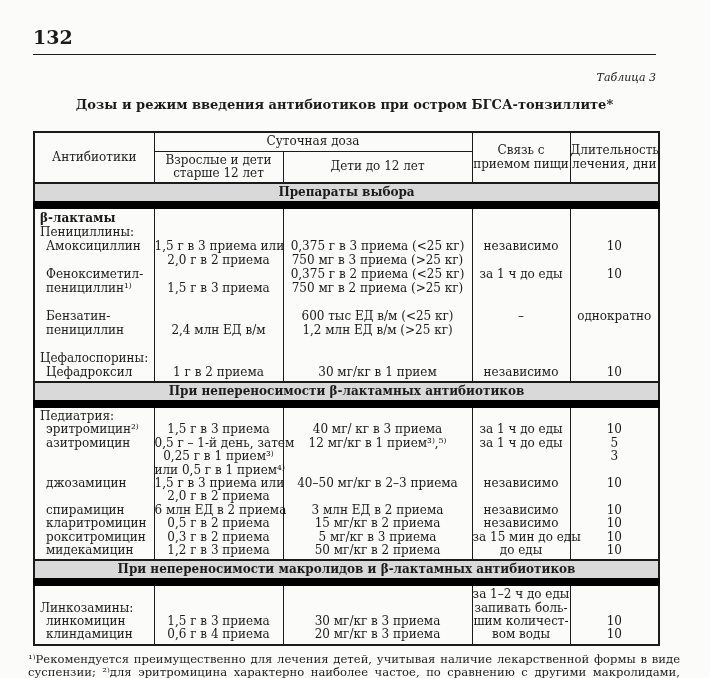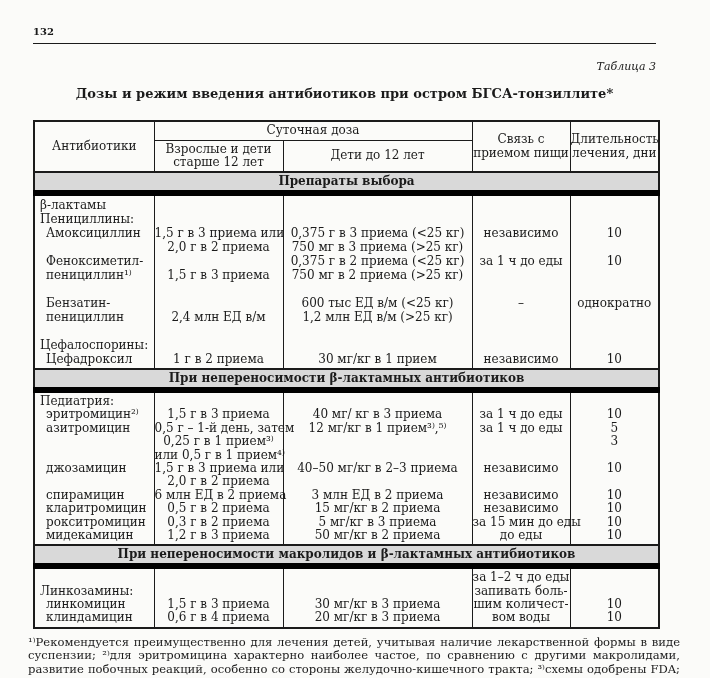--- a/index.html
+++ b/index.html
@@ -6,47 +6,47 @@
   body{
     width:710px;height:678px;overflow:hidden;
     background:#fbfbf9;color:#1b1b1b;
     font-family:"DejaVu Serif","Liberation Serif",serif;
   }
   .page{padding:26px 0 0 33px;width:644px;}
 
   
   .running-head{
     width:623px;display:flex;justify-content:space-between;align-items:center;
-    font-weight:bold;font-size:10px;
+    font-weight:bold;font-size:19px;
     border-bottom:1.5px solid #1b1b1b;padding-bottom:6px;
   }
 
   .caption{width:623px;text-align:right;font-style:italic;font-size:11px;margin-top:16px;}
   .title{width:623px;text-align:center;font-weight:bold;font-size:13px;margin-top:13px;margin-bottom:19px;}
 
   
   table.tbl{
     border-collapse:collapse;table-layout:fixed;width:625px;
     font-size:12px;border:2px solid #1b1b1b;
   }
   table.tbl td{border:1px solid #1b1b1b;padding:0;vertical-align:middle;}
   .hc{text-align:center;line-height:13.5px;padding:1px 8px;}
   tr.h1 td{height:18px;}
   tr.h2 td{height:30px;}
   tr.sec-hdr td{
     background:#d9d9d9;font-weight:bold;text-align:center;
     height:17px;line-height:17px;
-    border-top:2px solid #1b1b1b;border-bottom:6px solid #000000;
+    border-top:2px solid #1b1b1b;border-bottom:8px solid #000000;
   }
   tr.sec-body td{vertical-align:top;padding:2px 0;}
   .ln{height:14px;line-height:14px;text-align:center;white-space:nowrap;overflow:visible;}
   tr.tight .ln{height:13.4px;line-height:13.4px;}
   td.c1col .ln{text-align:left;padding-left:5px;}
   td.c1col .ln.ind{padding-left:11px;}
-  td.c1col .ln.b{font-weight:normal;}
+  td.c1col .ln.b{font-weight:bold;}
 
   
   .footnotes{
     width:652px;margin:7px 0 0 -5px;
     font-size:11.6px;line-height:13.6px;text-align:justify;
   }
 </style>
 </head>
 <body>
 

